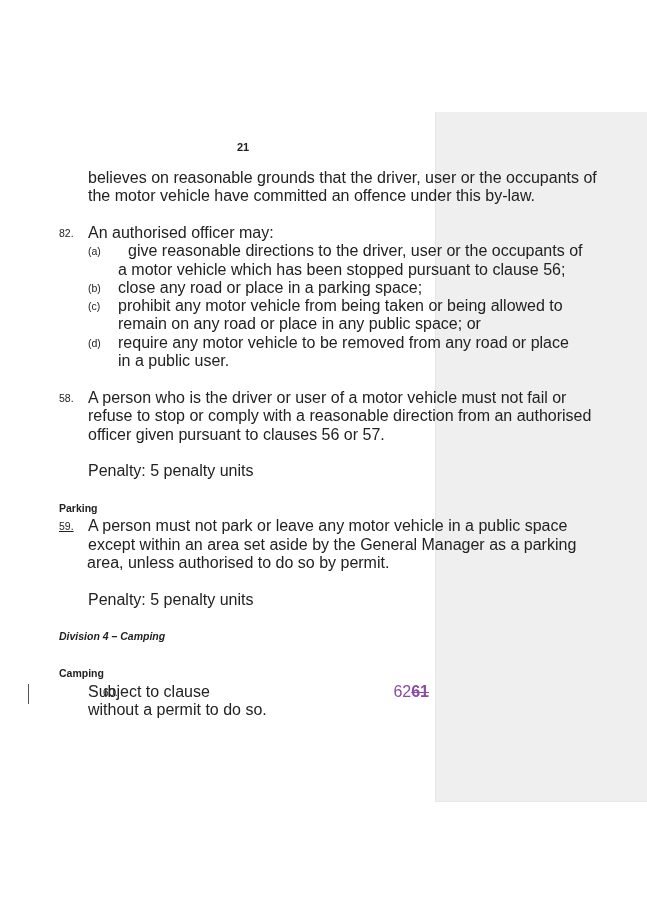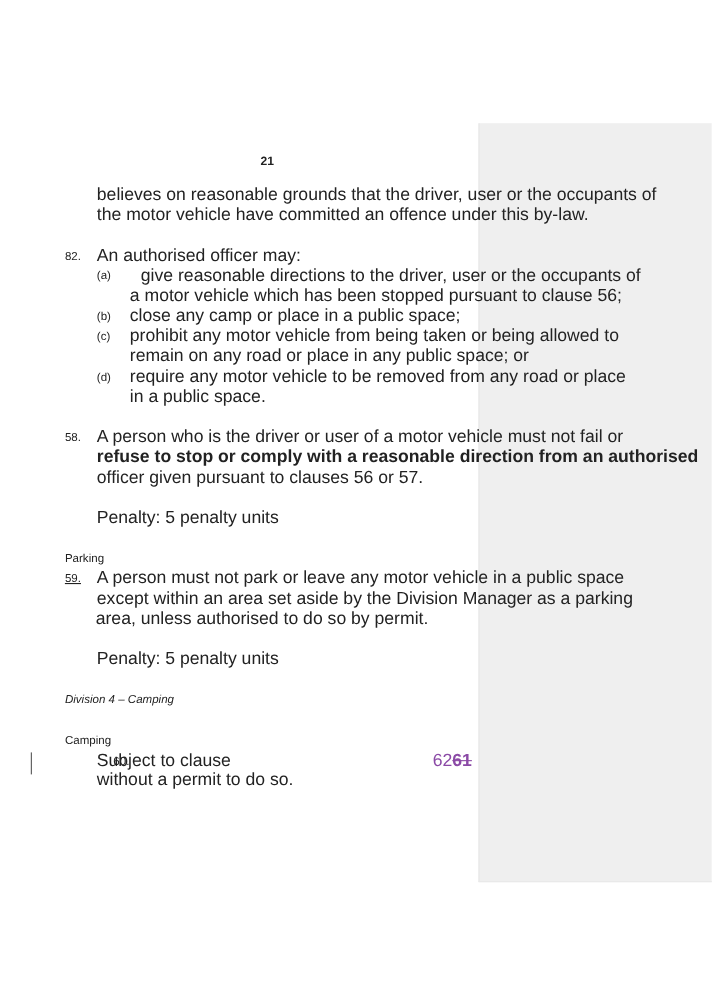--- a/index.html
+++ b/index.html
@@ -16,21 +16,21 @@
   .page-number {
     position: absolute; top: 141px; left: 0; width: 486px; text-align: center;
     font-size: 11px;
     font-weight: bold;
   }
   .line {
     position: absolute; font-size: 16px; line-height: 14px; white-space: nowrap;
   }
   .justify { text-align: justify; text-align-last: justify; }
   .num { position: absolute; font-size: 10.5px; line-height: 14px; }
-  .heading { position: absolute; font-size: 10.5px; font-weight: normal; line-height: 14px; }
+  .heading { position: absolute; font-size: 10.5px; font-weight: bold; line-height: 14px; }
   .heading.italic { font-style: italic; }
   .change-bar {
     position: absolute; left: 28px; top: 684px; width: 1px; height: 20px; background: #555;
   }
   .ins { color: #8b4aa6; }
   .del { color: #8b4aa6; text-decoration: line-through; font-weight: bold; }
 </style>
 </head>
 <body>
 
@@ -42,40 +42,40 @@
 <div class="line" style="left:88px; top:189px;">the motor vehicle have committed an offence under this by-law.</div>
 
 <div class="num" style="left:59px; top:226px;">82.</div>
 <div class="line" style="left:88px; top:226px;">An authorised officer may:</div>
 
 <div class="num" style="left:88px; top:244px;">(a)</div>
 <div class="line justify" style="left:128px; top:244px; width:311px;">give reasonable directions to the driver, user or the occupants of</div>
 <div class="line" style="left:118px; top:263px;">a motor vehicle which has been stopped pursuant to clause 56;</div>
 
 <div class="num" style="left:88px; top:281px;">(b)</div>
-<div class="line" style="left:118px; top:281px;">close any camp or place in a public space;</div>
+<div class="line" style="left:118px; top:281px;">close any road or place in a parking space;</div>
 
 <div class="num" style="left:88px; top:299px;">(c)</div>
 <div class="line justify" style="left:118px; top:299px; width:311px;">prohibit any motor vehicle from being taken or being allowed to</div>
 <div class="line" style="left:118px; top:317px;">remain on any road or place in any public space; or</div>
 
 <div class="num" style="left:88px; top:336px;">(d)</div>
 <div class="line justify" style="left:118px; top:336px; width:311px;">require any motor vehicle to be removed from any road or place</div>
-<div class="line" style="left:118px; top:354px;">in a public space.</div>
+<div class="line" style="left:118px; top:354px;">in a public user.</div>
 
 <div class="num" style="left:59px; top:391px;">58.</div>
 <div class="line justify" style="left:88px; top:391px; width:341px;">A person who is the driver or user of a motor vehicle must not fail or</div>
-<div class="line justify" style="left:88px; top:409px; width:341px;font-weight:bold;">refuse to stop or comply with a reasonable direction from an authorised</div>
+<div class="line justify" style="left:88px; top:409px; width:341px;">refuse to stop or comply with a reasonable direction from an authorised</div>
 <div class="line" style="left:88px; top:428px;">officer given pursuant to clauses 56 or 57.</div>
 <div class="line" style="left:88px; top:464px;">Penalty: 5 penalty units</div>
 
 <div class="heading" style="left:59px; top:501px;">Parking</div>
 <div class="num" style="left:59px; top:519px;text-decoration:underline;">59.</div>
 <div class="line justify" style="left:88px; top:519px; width:341px;">A person must not park or leave any motor vehicle in a public space</div>
-<div class="line justify" style="left:88px; top:538px; width:341px;">except within an area set aside by the Division Manager as a parking</div>
+<div class="line justify" style="left:88px; top:538px; width:341px;">except within an area set aside by the General Manager as a parking</div>
 <div class="line" style="left:87px; top:556px;">area, unless authorised to do so by permit.</div>
 <div class="line" style="left:88px; top:593px;">Penalty: 5 penalty units</div>
 
 <div class="heading italic" style="left:59px; top:629px;">Division 4 – Camping</div>
 <div class="heading" style="left:59px; top:666px;">Camping</div>
 
 <div class="change-bar"></div>
 <div class="num" style="left:59px; top:685px;margin-left:44px;">60.</div>
 <div class="line" style="left:88px; top:685px; width:341px; display:flex; justify-content:space-between;">
   <span style="display:flex; width:100%; justify-content:space-between; white-space:pre;">

